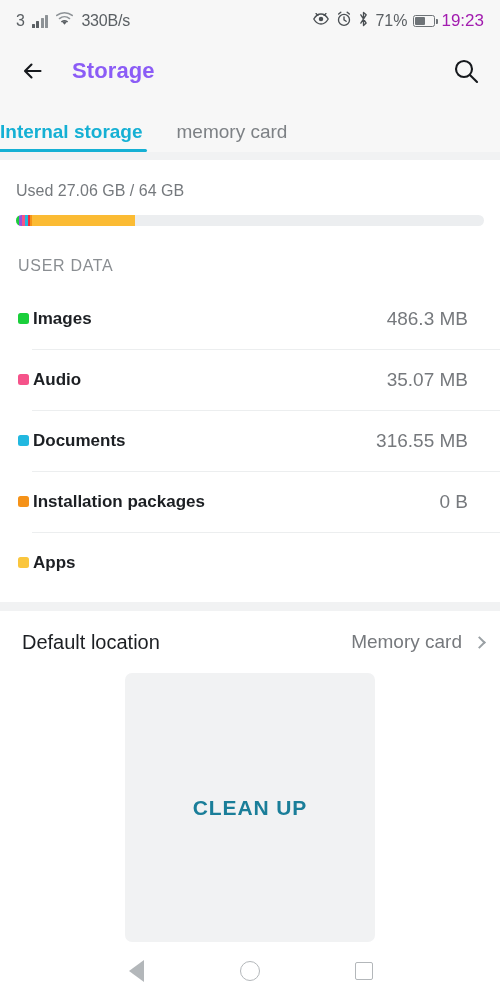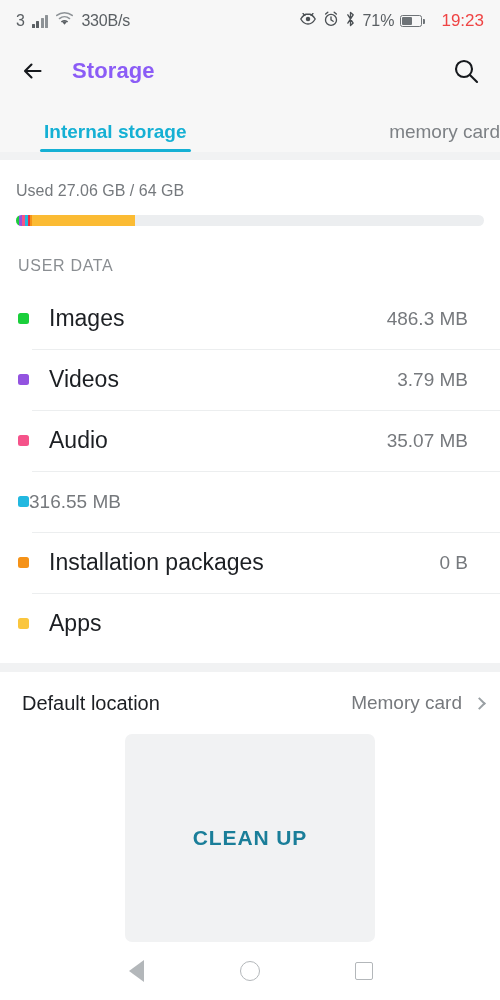--- a/index.html
+++ b/index.html
@@ -22,41 +22,41 @@
   .sb-right { gap:6px; }
   .sim-num { font-size:16px; color:#5a5f63; }
   .signal { display:flex; align-items:flex-end; gap:1.5px; height:14px; }
   .signal i { width:3px; background:#8d9296; display:block; border-radius:.5px; }
   .signal i:nth-child(1){ height:4px; background:#5a5f63;}
   .signal i:nth-child(2){ height:7px; background:#5a5f63;}
   .signal i:nth-child(3){ height:10px; }
   .signal i:nth-child(4){ height:13px; }
   .net-speed { font-size:16px; letter-spacing:-.2px; }
   .battpct { font-size:16px; }
-  .clock { font-size:17px; color:#ef4444;margin-left:13px; }
+  .clock { font-size:17px; color:#a21caf; }
   .batt {
     width:22px; height:12px; border:1.6px solid #6e7377; border-radius:2.5px;
     position:relative; display:inline-block;
   }
   .batt::after{ content:""; position:absolute; right:-4px; top:3px; width:2px; height:5px; background:#6e7377; border-radius:0 1px 1px 0;}
   .batt b{ position:absolute; left:1px; top:1px; bottom:1px; width:47%; background:#6e7377; border-radius:1px; display:block;}
 
   
   .toolbar {
     flex:0 0 58px; background:#f7f7f7;
     display:flex; align-items:center; padding:0 20px;
   }
   .back-arrow { width:30px; height:30px; flex:0 0 30px; cursor:pointer; }
   .title { font-size:22px; font-weight:bold; color:#8b5cf6; margin-left:22px; flex:1; letter-spacing:.1px; }
   .search-btn { width:28px; height:28px; cursor:pointer; }
 
   
   .tabs {
     flex:0 0 52px; background:#f7f7f7;
-    display:flex; align-items:flex-end; justify-content:space-between; gap:34px;padding-left:44px;
+    display:flex; align-items:flex-end; justify-content:flex-start; gap:34px;
   }
   .tab {
     font-size:19px; padding-bottom:9px; cursor:pointer; position:relative;
   }
   .tab.active { color:#15b0d4; font-weight:bold; }
   .tab.inactive { color:#7d8185; }
   .tab.active::after{
     content:""; position:absolute; left:-4px; right:-4px; bottom:0;
     height:3px; background:#15b0d4; border-radius:2px;
   }
@@ -78,21 +78,21 @@
   }
   .list { padding:0 16px 0 0; }
   .row {
     display:flex; align-items:center; height:61px;
     padding-left:18px; position:relative; cursor:pointer;
   }
   .row + .row::before{
     content:""; position:absolute; left:32px; right:-16px; top:0; height:1px; background:#eceeef;
   }
   .dot { width:11px; height:11px; border-radius:2.5px; flex:0 0 11px; }
-  .row-label { font-size:23px; color:#1c1f23; margin-left:20px; flex:1; }
+  .row-label { font-size:17px; color:#1c1f23; margin-left:4px; flex:1;font-weight:bold; }
   .row-size { font-size:19px; color:#76797d; padding-right:16px; }
 
   
   .spacer-band { height:9px; background:#f1f2f3; margin-top:9px; }
   .pref {
     height:62px; display:flex; align-items:center;
     padding:0 16px 0 22px; cursor:pointer;
   }
   .pref-label { font-size:20px; color:#1c1f23; flex:1; }
   .pref-value { font-size:19px; color:#76797d; }
@@ -205,31 +205,27 @@
   </div>
 
   <div class="section-head">USER DATA</div>
   <div class="list">
       <div class="row">
         <span class="dot" style="background: rgb(26, 207, 59);"></span>
         <span class="row-label">Images</span>
         <span class="row-size">486.3 MB</span>
       </div>
       <div class="row">
-        <span class="dot" style="background: rgb(147, 83, 224);"></span>
-        <span class="row-label">Videos</span>
-        <span class="row-size">3.79 MB</span>
-      </div>
-      <div class="row">
         <span class="dot" style="background: rgb(245, 83, 138);"></span>
         <span class="row-label">Audio</span>
         <span class="row-size">35.07 MB</span>
       </div>
       <div class="row">
         <span class="dot" style="background: rgb(34, 184, 224);"></span>
+        <span class="row-label">Documents</span>
         <span class="row-size">316.55 MB</span>
       </div>
       <div class="row">
         <span class="dot" style="background: rgb(245, 146, 24);"></span>
         <span class="row-label">Installation packages</span>
         <span class="row-size">0 B</span>
       </div>
       <div class="row">
         <span class="dot" style="background: rgb(250, 198, 62);"></span>
         <span class="row-label">Apps</span>

